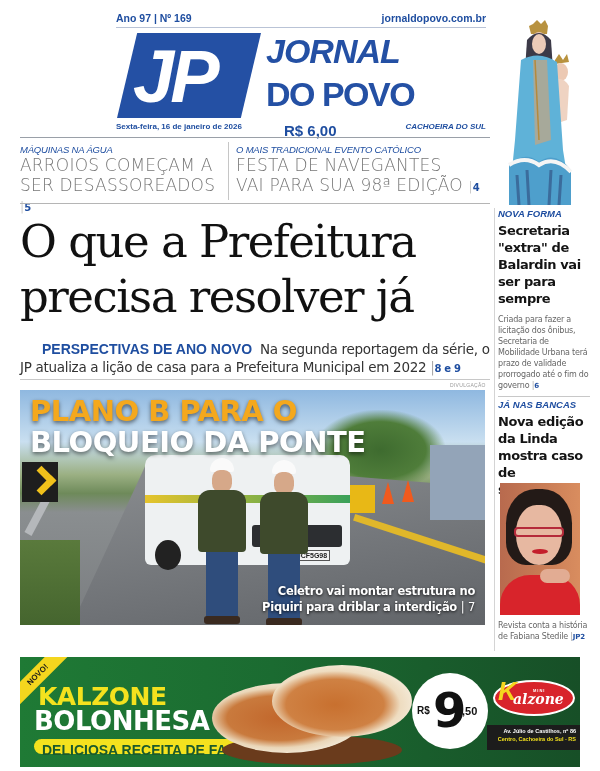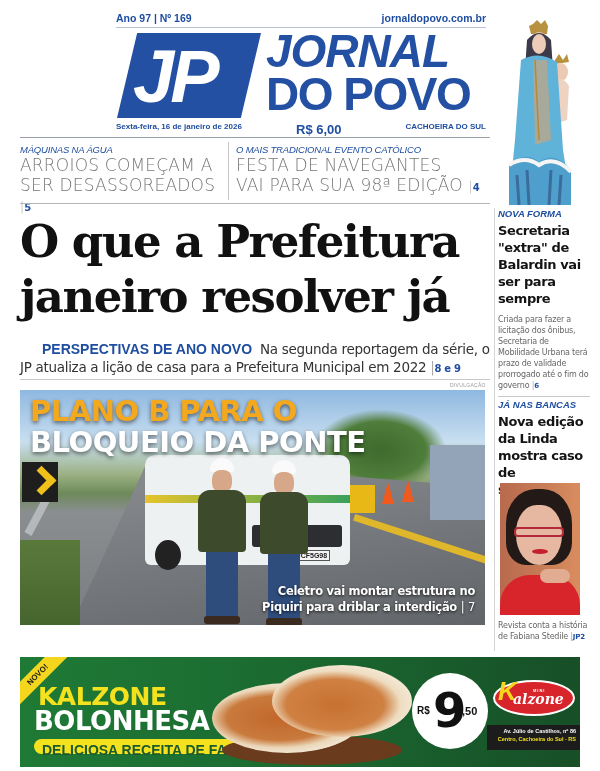--- a/index.html
+++ b/index.html
@@ -12,44 +12,44 @@
   .top-meta { top: 12px; left: 116px; width: 370px; height: 14px; font-size: 10.5px; font-weight: bold; color: #1f4ea0; }
   .top-meta .left { position: absolute; left: 0; top: 0; }
   .top-meta .right { position: absolute; right: 0; top: 0; }
   .top-rule { top: 27px; left: 116px; width: 370px; height: 1px; background: #b9c3d6; }
 
   .logo-box { top: 33px; left: 117px; width: 144px; height: 85px; background: #2450a4;
               clip-path: polygon(14% 0, 100% 0, 86% 100%, 0 100%); }
   .logo-box span { position: absolute; left: 16px; top: 4px; font-size: 74px; font-weight: 900; font-style: italic;
                    color: #ffffff; letter-spacing: -4px; font-family: "Liberation Sans", sans-serif; line-height: 80px; }
   .logo-text { left: 266px; top: 30px; width: 222px; color: #2450a4; font-weight: 900; font-style: italic;
-               font-size: 46px; line-height: 43px; letter-spacing: -1px; font-family: "Liberation Sans", sans-serif; }
+               font-size: 34px; line-height: 43px; letter-spacing: -1px; font-family: "Liberation Sans", sans-serif; }
   .logo-text div:last-child { font-style: normal; letter-spacing: -1.5px; }
 
   .sub-meta { top: 122px; left: 116px; width: 370px; height: 12px; font-size: 8px; font-weight: bold; color: #1f4ea0; }
   .sub-meta .date { position: absolute; left: 0; }
-  .sub-meta .price { position: absolute; left: 180px; font-size: 13px; }
-  .sub-meta .city { position: absolute; right: 0; }
+  .sub-meta .price { position: absolute; left: 168px; font-size: 15px; }
+  .sub-meta .city { position: absolute; right: 0; font-style: italic; }
   .mast-rule { top: 137px; left: 20px; width: 470px; height: 1px; background: #9aa0a8; }
 
   
   .statue { top: 20px; left: 505px; width: 70px; height: 185px; }
 
   
   .teaser-kicker { font-size: 9.5px; font-weight: 400; font-style: italic; color: #1f4ea0; letter-spacing: -0.2px; }
   .teaser-head { font-size: 17px; font-weight: normal; color: #777; line-height: 20px; letter-spacing: 0.2px; font-family: "DejaVu Sans", sans-serif; font-weight: 300; }
   .teaser-head .pg { font-size: 10px; font-weight: bold; color: #1f4ea0; }
   .teaser-head .bar { color: #aaa; font-size: 12px; }
   .t1 { top: 144px; left: 20px; width: 205px; }
   .t2 { top: 144px; left: 236px; width: 255px; }
   .teaser-sep { top: 142px; left: 228px; width: 1px; height: 58px; background: #c6c6c6; }
   .teaser-rule { top: 203px; left: 20px; width: 470px; height: 1px; background: #b5b5b5; }
 
   
-  .headline { top: 214px; left: 20px; width: 470px; font-family: "DejaVu Serif", "Liberation Serif", serif; font-weight: bold;
+  .headline { top: 214px; left: 20px; width: 470px; font-family: "DejaVu Serif", "Liberation Serif", serif; font-weight: normal;
               font-size: 45px; line-height: 55px; color: #111; letter-spacing: -1.5px; }
   .deck { top: 340px; left: 20px; width: 470px; font-size: 13.5px; line-height: 18px; color: #333; font-family: "DejaVu Sans", sans-serif; letter-spacing: -0.3px; }
   .deck .kicker { color: #1f4ea0; font-weight: 900; font-family: "Liberation Sans", sans-serif; font-size: 14px; letter-spacing: 0; margin-left: 22px; }
   .deck .pg { color: #1f4ea0; font-weight: bold; font-size: 10px; }
   .deck .bar { color: #aaa; }
   .deck-rule { top: 379px; left: 20px; width: 470px; height: 1px; background: #c8c8c8; }
 
   
   .credit { top: 382px; left: 450px; font-size: 5px; color: #999; letter-spacing: 0.3px; }
   .photo { top: 390px; left: 20px; width: 465px; height: 235px; overflow: hidden;
@@ -186,21 +186,21 @@
   <div class="teaser-kicker">O MAIS TRADICIONAL EVENTO CATÓLICO</div>
   <div class="teaser-head">
     <div>FESTA DE NAVEGANTES</div>
     <div><span>VAI PARA SUA 98ª EDIÇÃO</span> <span class="bar">|</span><span class="pg">4</span></div>
   </div>
 </div>
 <div class="abs teaser-rule"></div>
 
 <div class="abs headline">
   <div>O que a Prefeitura</div>
-  <div>janeiro resolver já</div>
+  <div>precisa resolver já</div>
 </div>
 <div class="abs deck">
   <span class="kicker">PERSPECTIVAS DE ANO NOVO</span>&nbsp;
   <span>Na segunda reportagem da série, o JP atualiza a lição de casa para a Prefeitura Municipal em 2022</span>
   <span class="bar">|</span><span class="pg">8 e 9</span>
 </div>
 <div class="abs deck-rule"></div>
 
 <div class="abs credit">DIVULGAÇÃO</div>
 <div class="abs photo">

